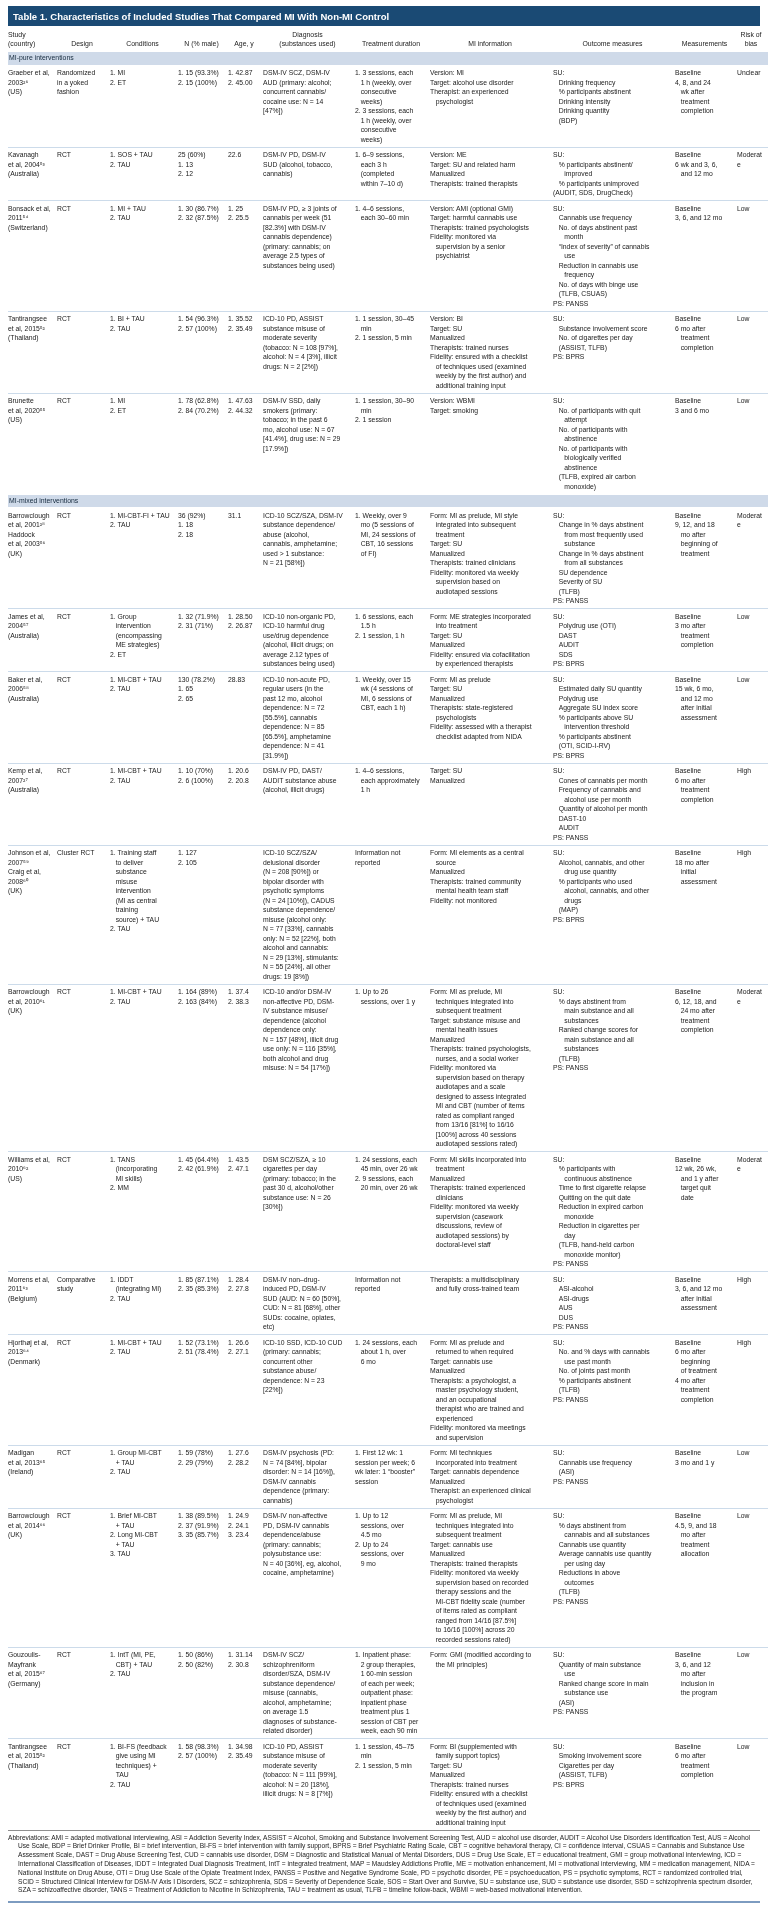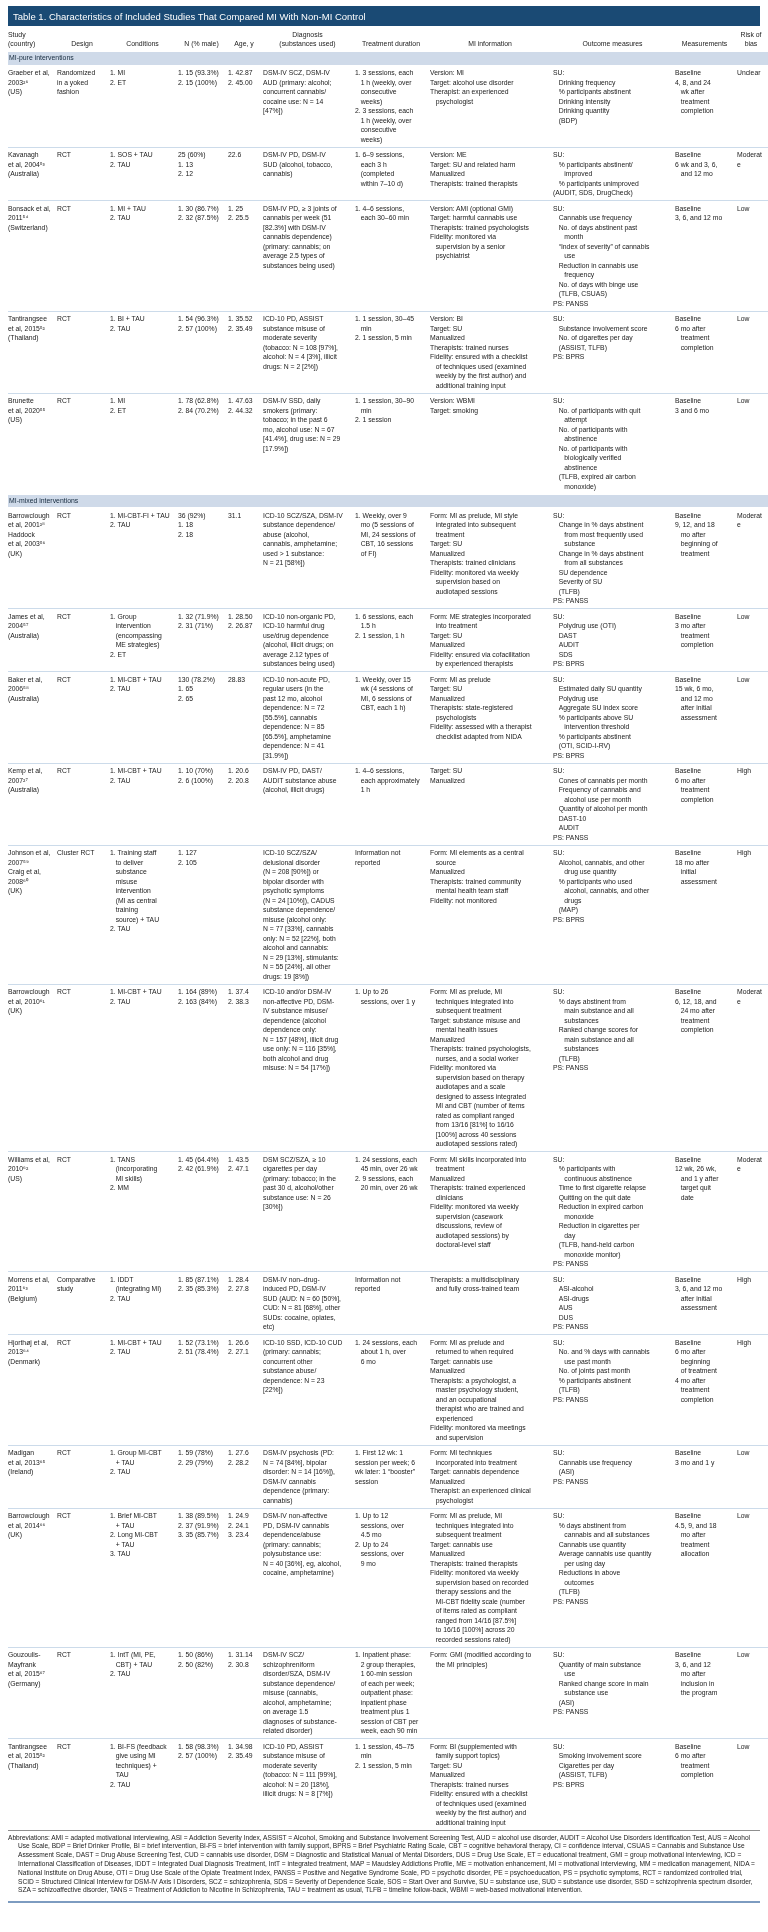--- a/index.html
+++ b/index.html
@@ -1,19 +1,19 @@
 <!DOCTYPE html>
 <html><head>
 <meta charset="utf-8">
 <style>
   html,body { margin:0; padding:0; background:#ffffff; }
   body { width:768px; font-family:"Liberation Sans", sans-serif; color:#1a1a1a; }
   .page { padding:6px 8px 0 8px; }
   .title-bar {
-    background:#1a4a74; color:#ffffff; font-weight:normal;
+    background:#1a4a74; color:#ffffff; font-weight:bold;
     font-size:9.5px; line-height:11px; padding:5px 6px 4px 5px;
   }
   table { border-collapse:collapse; table-layout:fixed; width:752px; }
   th {
     font-size:6.9px; font-weight:normal; color:#222;
     vertical-align:bottom; text-align:center;
     padding:5px 3px 3px 0; white-space:pre-wrap; line-height:8.6px;
   }
   th.left { text-align:left; padding-left:0; }
   td {

